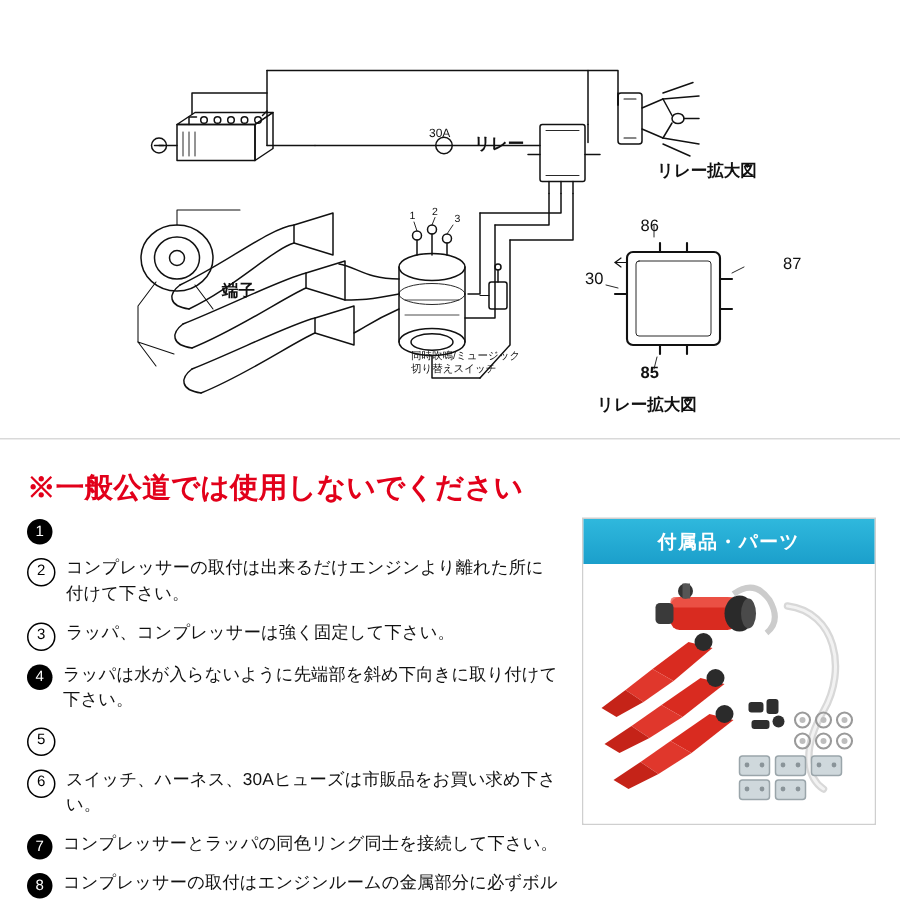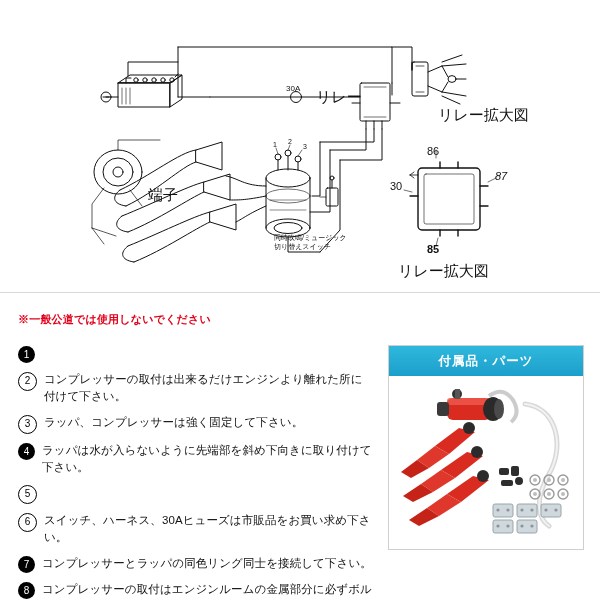--- a/index.html
+++ b/index.html
@@ -32,22 +32,22 @@
     position: absolute;
     top: 0; left: 0;
   }
   .dlabel {
     position: absolute;
     font-size: 11px;
     color: #111;
     white-space: nowrap;
   }
   .dlabel.bold {
-    font-weight: normal;
-    font-size: 15px;
+    font-weight: bold;
+    font-size: 11px;
   }
   .dlabel.tiny {
     font-size: 7px;
     line-height: 1.25;
   }
   .dlabel.num {
     font-size: 11px;
     font-weight: normal;
   }
 
@@ -59,21 +59,21 @@
     width: 600px;
     height: 1px;
     background: #d9d9d9;
   }
 
   
   .warning {
     position: absolute;
     left: 18px;
     top: 312px;
-    font-size: 11px;
+    font-size: 19px;
     font-weight: bold;
     color: #e2001a;
     letter-spacing: 0.2px;
   }
 
   
   .list {
     position: absolute;
     left: 18px;
     top: 345px;
@@ -280,21 +280,21 @@
 
     <div class="dlabel bold" style="left:316px; top:88px;">リレー</div>
     <div class="dlabel bold" style="left:438px; top:106px;">リレー拡大図</div>
     <div class="dlabel bold" style="left:148px; top:186px;">端子</div>
     <div class="dlabel" style="left:286px; top:84px; font-size:8px;">30A</div>
     <div class="dlabel bold" style="left:398px; top:262px;">リレー拡大図</div>
     <div class="dlabel tiny" style="left:274px; top:234px; white-space:pre-line;">同時吹鳴/ミュージック
 切り替えスイッチ</div>
 
     <div class="dlabel num" style="left:427px; top:145px;">86</div>
-    <div class="dlabel num" style="left:495px; top:170px;font-style:italic;">87</div>
+    <div class="dlabel num" style="left:522px; top:170px;">87</div>
     <div class="dlabel num" style="left:390px; top:180px;">30</div>
     <div class="dlabel num" style="left:427px; top:243px;font-weight:bold;">85</div>
 
     <div class="dlabel tiny" style="left:273px; top:141px;">1</div>
     <div class="dlabel tiny" style="left:288px; top:138px;">2</div>
     <div class="dlabel tiny" style="left:303px; top:143px;">3</div>
   </div>
 
   <div class="divider"></div>
 

